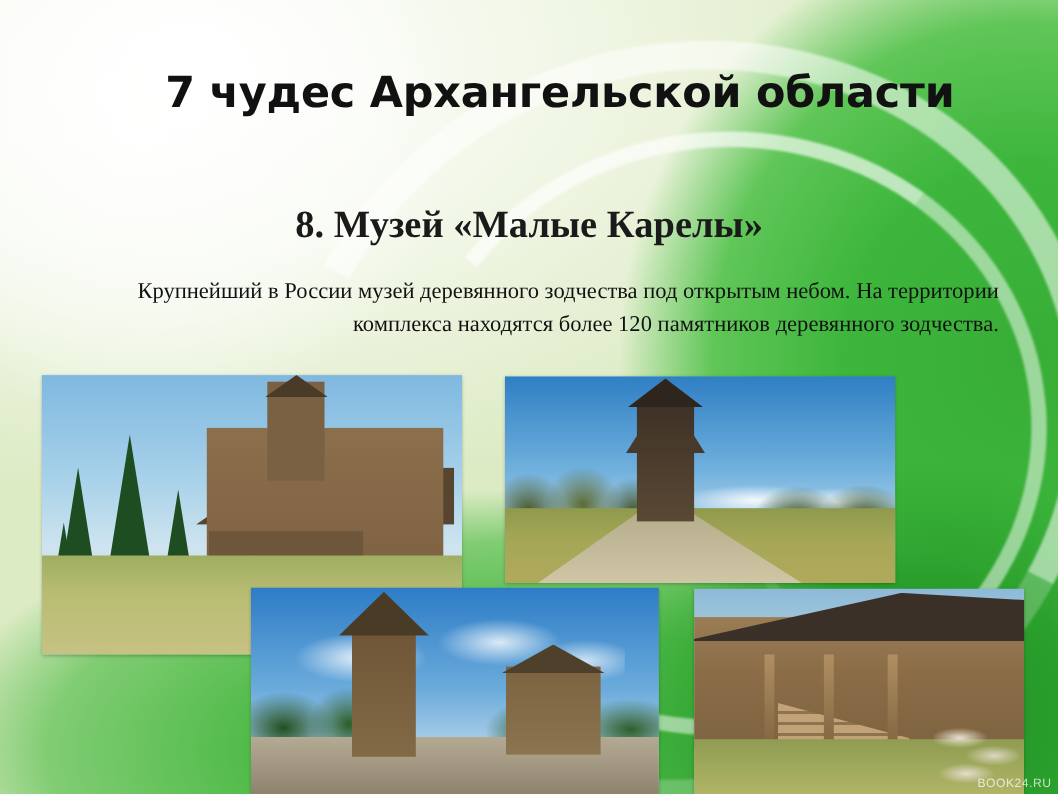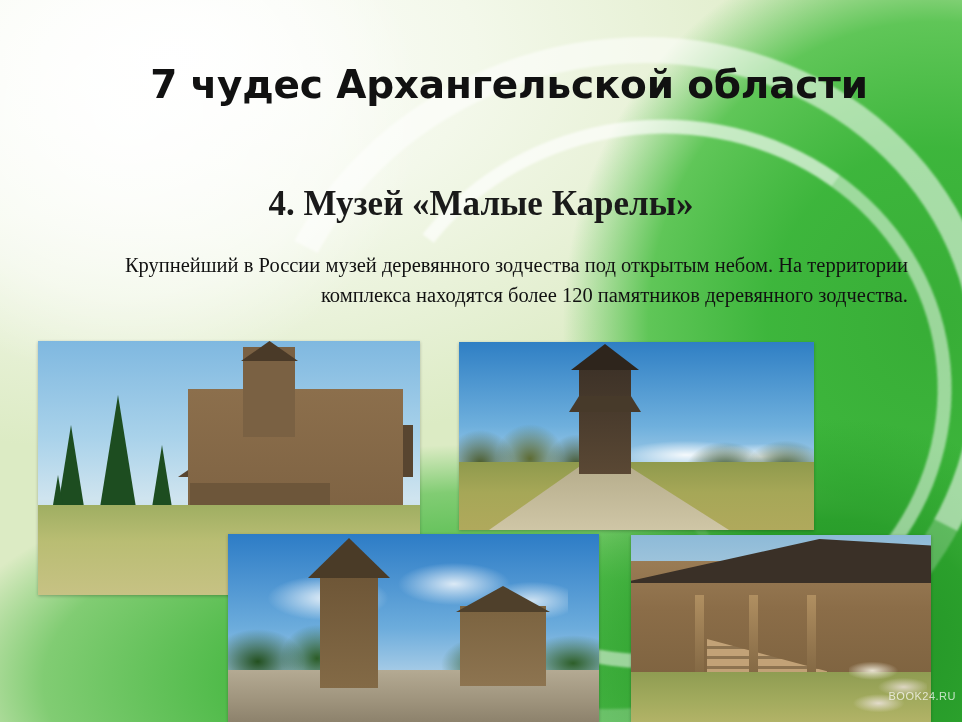--- a/index.html
+++ b/index.html
@@ -307,21 +307,21 @@
   }
   #photo4 .post {
     position: absolute; top: 60px; width: 9px; height: 90px;
     background: linear-gradient(#b08f61, #7d6340);
   }
 
   
   .watermark {
     position: absolute;
     right: 6px;
-    bottom: 20px;
+    bottom: 4px;
     font-family: "Liberation Sans", sans-serif;
     font-size: 11px;
     color: rgba(255,255,255,0.72);
     letter-spacing: 0.5px;
   }
 </style>
 </head>
 <body>
 
 <div class="slide">
@@ -329,21 +329,21 @@
   <div class="bg-base"></div>
   <div class="bg-light-wash"></div>
   <div class="bg-green-right"></div>
   <div class="bg-green-bottom"></div>
   <div class="bg-deep-corner"></div>
   <div class="bg-white-swoosh"></div>
   <div class="bg-white-swoosh2"></div>
   <div class="bg-white-arc3"></div>
 
   <div class="title">7 чудес Архангельской области</div>
-  <div class="subtitle">4. Музей «Малые Карелы»</div>
+  <div class="subtitle">8. Музей «Малые Карелы»</div>
   <div class="body-text">  Крупнейший в России музей деревянного зодчества под открытым небом. На территории комплекса находятся более 120 памятников деревянного зодчества.</div>
 
   <div class="photo" id="photo1">
     <div class="sky"></div>
     <div class="forest"></div>
     <div class="church-roof"></div>
     <div class="church"></div>
     <div class="tower"></div>
     <div class="tower-top"></div>
     <div class="porch"></div>

